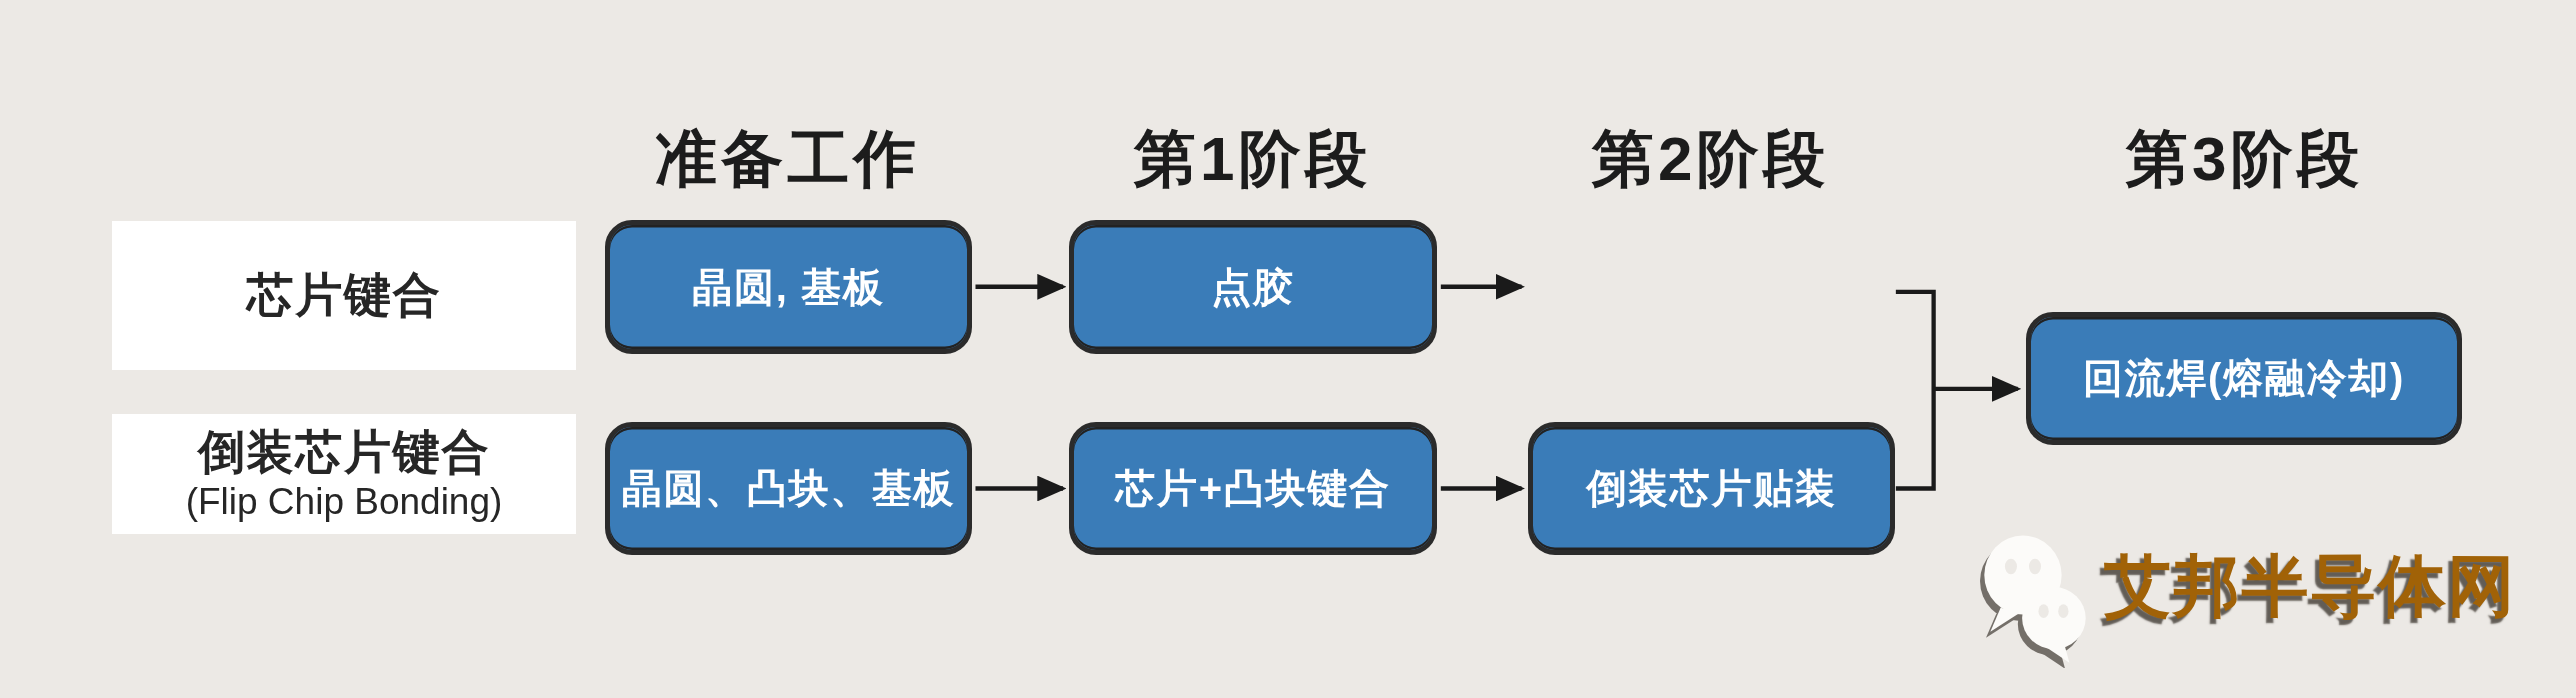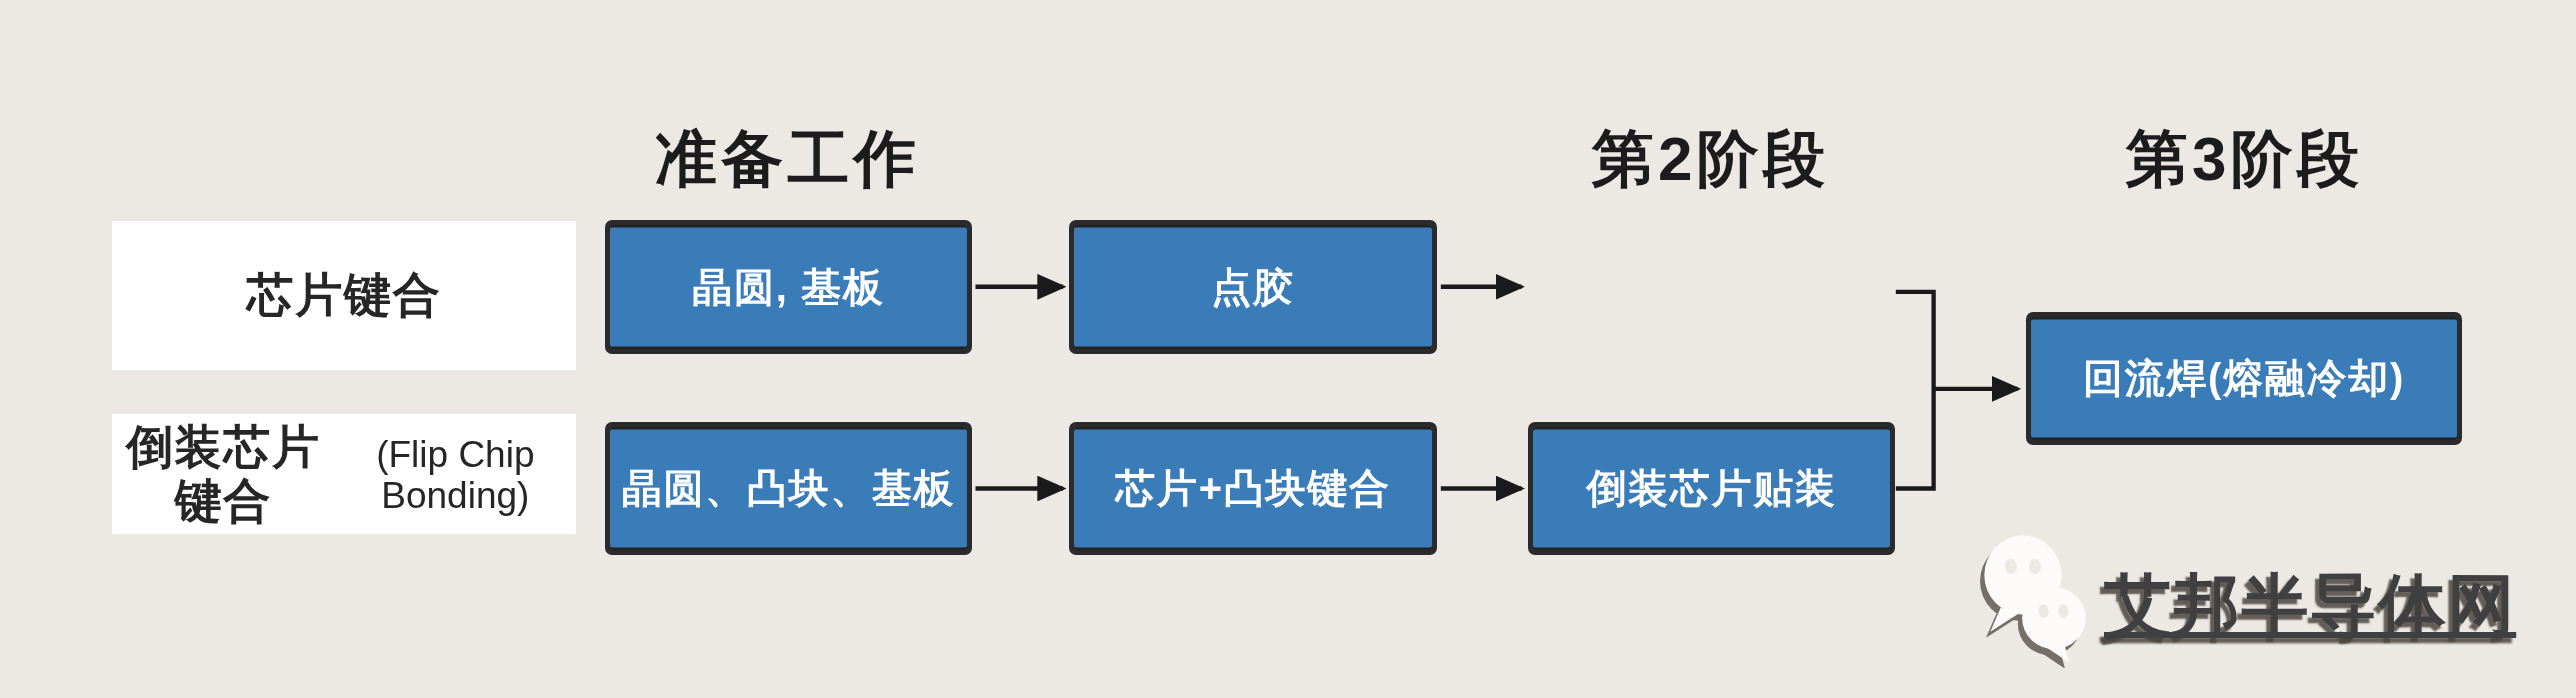--- a/index.html
+++ b/index.html
@@ -18,60 +18,60 @@
     letter-spacing:4.3px;line-height:60px;white-space:nowrap;
   }
   .hdr1{left:607px;}
   .hdr2{left:1072px;}
   .hdr3{left:1530px;}
   .hdr4{left:2064px;}
 
   
   .labelbox{
     position:absolute;left:112px;width:464px;background:#FFFFFF;
-    display:flex;align-items:center;justify-content:center;
+    display:flex;flex-direction:column;align-items:center;justify-content:center;
     color:#262626;text-align:center;
   }
   .labelbox.r1{top:221px;height:149px;}
   .labelbox.r2{top:414px;height:120px;}
   .labelbox .cn{font-size:47px;font-weight:700;letter-spacing:1.7px;line-height:1.15;}
   .labelbox .en{font-size:37px;font-weight:400;margin-top:3.4px;line-height:1.1;}
 
   
   .step{
-    position:absolute;background:#3A7CB8;border:5.2px solid #2B2B2B;border-radius:7px;
+    position:absolute;background:#3A7CB8;border:5.2px solid #2B2B2B;border-radius:27px;
     box-sizing:border-box;display:flex;align-items:center;justify-content:center;
     color:#FFFFFF;font-size:40px;font-weight:700;letter-spacing:1.7px;white-space:nowrap;
     box-shadow:0 -2.6px 0 #222 inset, 0 2.6px 0 #222 inset;
   }
   .s-a{left:605px;width:367px;}
   .s-b{left:1069px;width:368px;}
   .s-c{left:1528px;width:367px;}
   .row1{top:220px;height:134px;}
   .row2{top:422px;height:133px;}
   .s-merge{left:2026px;top:312px;width:436px;height:133px;}
 
   
   .wires{position:absolute;left:0;top:0;width:2576px;height:698px;pointer-events:none;}
 
   
   .wm-icon{position:absolute;left:1980px;top:532px;width:110px;height:136px;}
   .wm-text{
-    position:absolute;left:2104px;top:554px;height:101px;line-height:101px;
-    font-size:67px;font-weight:700;letter-spacing:1.7px;color:#404040;white-space:nowrap;
+    position:absolute;left:2104px;top:535px;height:101px;line-height:101px;
+    font-size:67px;font-weight:700;letter-spacing:1.7px;color:#a16207;white-space:nowrap;
     text-shadow:-4.3px 5.2px 1.7px rgba(74,68,61,0.85);
-    text-decoration:underline;
   }
 </style>
 </head>
 <body>
 
 <div class="canvas">
 
   <div class="hdr hdr1">准备工作</div>
+  <div class="hdr hdr2">第1阶段</div>
   <div class="hdr hdr3">第2阶段</div>
   <div class="hdr hdr4">第3阶段</div>
 
   <div class="labelbox r1">
     <div class="cn">芯片键合</div>
   </div>
 
   <div class="labelbox r2">
     <div class="cn">倒装芯片键合</div>
     <div class="en">(Flip Chip Bonding)</div>

